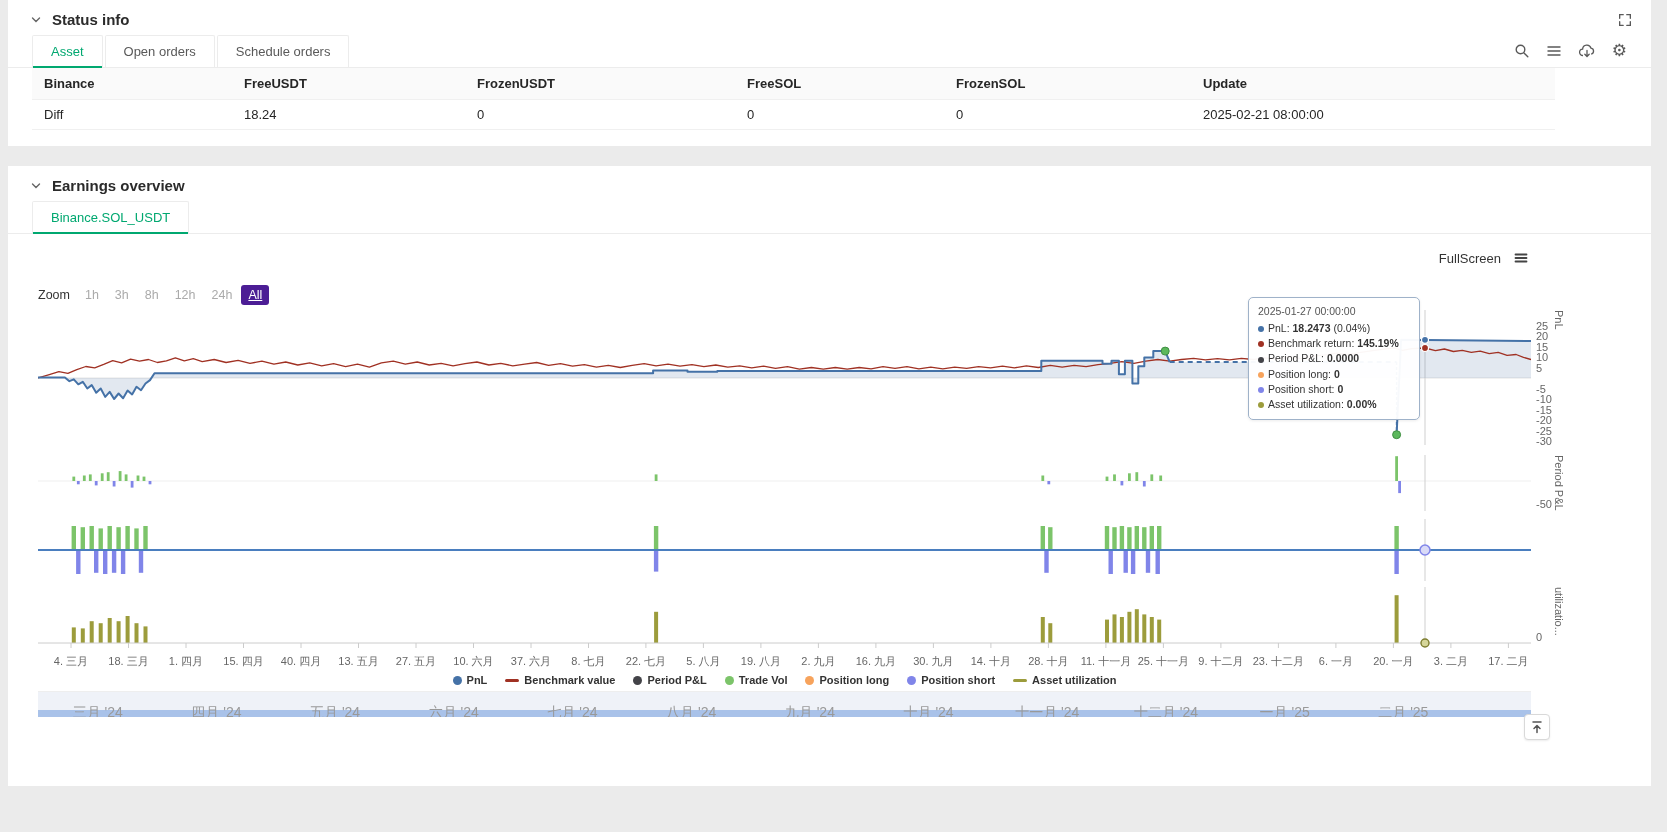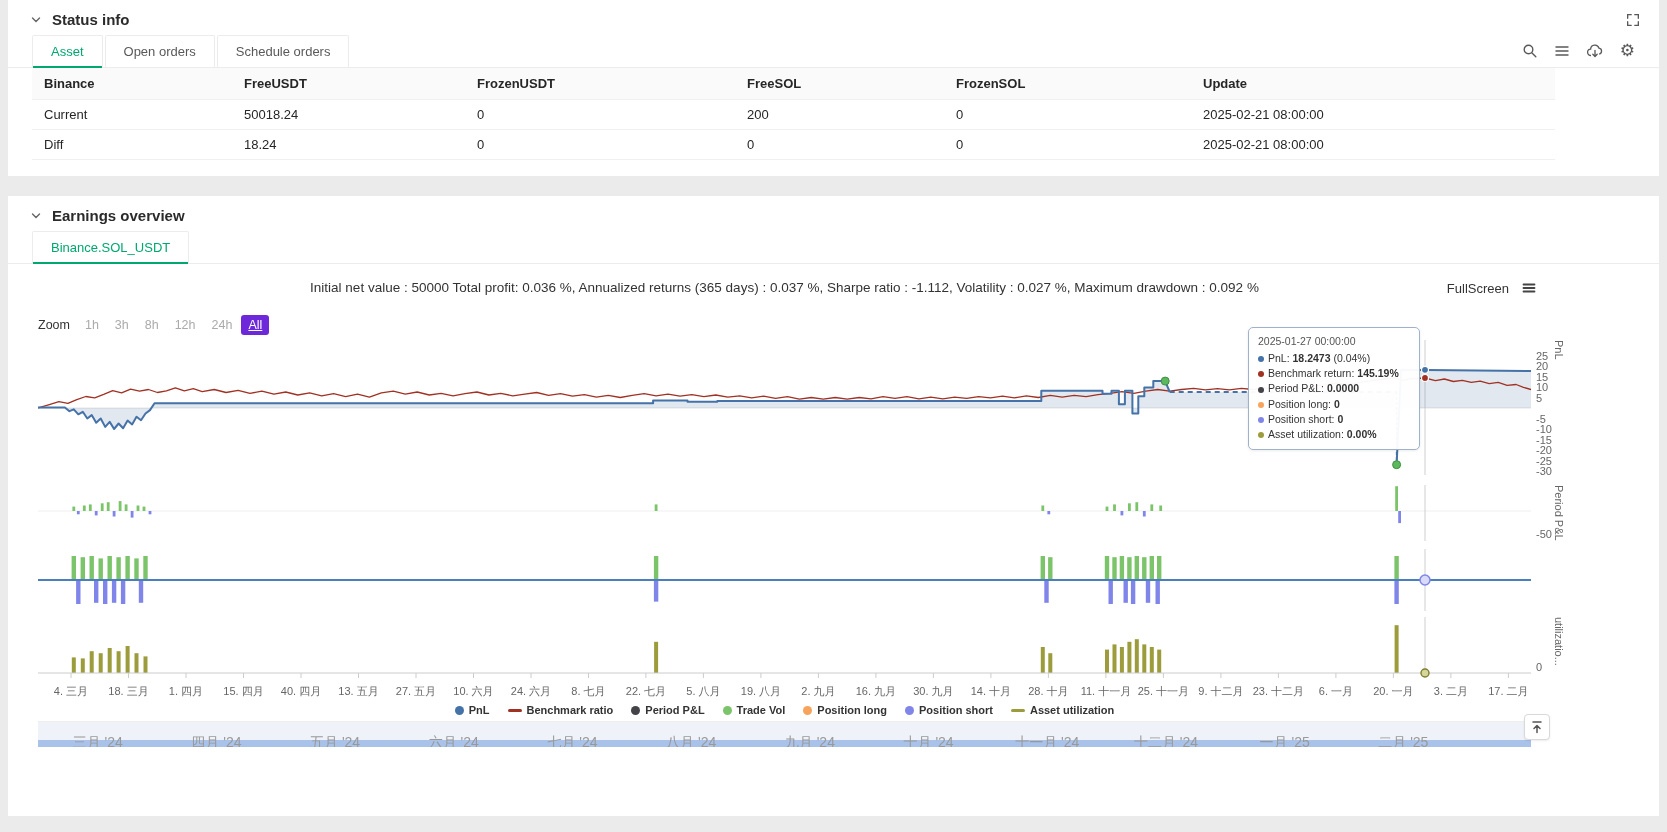--- a/index.html
+++ b/index.html
@@ -1,18 +1,18 @@
 <!DOCTYPE html>
 <html><head>
 <meta charset="utf-8">
 <style>
   * { box-sizing: border-box; margin: 0; padding: 0; }
   html,body { width:1667px; height:832px; overflow:hidden; background:#ebebeb;
     font-family:"Liberation Sans", sans-serif; color:#262626; }
-  .panel { background:#fff; margin:0 8px 20px 8px; position:relative; }
+  .panel { background:#fff; margin:0 16px 20px 8px; position:relative; }
   .panel-head { display:flex; align-items:center; padding:11px 24px 7px 22px; }
   .panel-head .chev { margin-right:10px; display:inline-flex; cursor:pointer; }
   .panel-title { font-size:15px; font-weight:700; color:#2b2b2b; }
   .corner-icon { position:absolute; top:12px; right:18px; cursor:pointer; }
 
   
   .tabs-row { display:flex; align-items:flex-end; justify-content:space-between; padding:0 24px; border-bottom:1px solid #ececec; }
   .tabs { display:flex; }
   .ptab { position:relative; padding:8px 18px; font-size:13px; color:#595959; background:#fff;
           border:1px solid #ececec; border-bottom:none; border-radius:2px 2px 0 0; margin-right:2px; cursor:pointer; }
@@ -33,21 +33,21 @@
   td.danger { color:#f5222d; }
 
   
   .summary-row { position:relative; margin-top:16px; height:22px; }
   .summary-text { width:1493px; margin-left:30px; text-align:center; font-size:13.5px; color:#333; }
   .fullscreen-box { position:absolute; right:122px; top:0; display:flex; align-items:center; font-size:13px; color:#333; }
   .fullscreen-box .fs-label { cursor:pointer; margin-right:12px; }
   .zoom-row { display:flex; align-items:center; margin:12px 0 4px 30px; height:22px; }
   .zoom-label { font-size:12.5px; color:#333; margin-right:8px; }
   .zbtn { border:none; background:transparent; color:#aaa; font-size:12.5px; padding:3px 7px; margin-right:2px; cursor:pointer; border-radius:3px; font-family:inherit; }
-  .zbtn.active { background:#6d28d9; color:#fff;text-decoration:underline; }
+  .zbtn.active { background:#4c1d95; color:#fff;text-decoration:underline; }
 
   
   .crow { display:flex; margin-left:30px; position:relative; }
   .crow svg { display:block; }
   .gut { position:relative; width:98px; font-size:11px; color:#666; }
   .gut .num { position:absolute; left:5px; white-space:nowrap; }
   .gut .rot { position:absolute; left:22px; top:0; bottom:0; writing-mode:vertical-rl;
       display:flex; align-items:center; font-size:11px; color:#666; white-space:nowrap; }
   .tooltip { position:absolute; left:1210px; top:-13px; width:172px; z-index:5;
       background:rgba(255,255,255,0.96); border:1px solid #9fb2c9; border-radius:5px;
@@ -124,28 +124,20 @@
           <th>Binance</th>
           <th>FreeUSDT</th>
           <th>FrozenUSDT</th>
           <th>FreeSOL</th>
           <th>FrozenSOL</th>
           <th>Update</th>
         </tr>
       </thead>
     <tbody id="asset-tbody">
         <tr>
-          <td class="link">Current</td>
-          <td>50018.24</td>
-          <td>0</td>
-          <td>200</td>
-          <td>0</td>
-          <td>2025-02-21 08:00:00</td>
-        </tr>
-        <tr>
           <td class="danger">Diff</td>
           <td class="danger">18.24</td>
           <td>0</td>
           <td class="danger">0</td>
           <td>0</td>
           <td>2025-02-21 08:00:00</td>
         </tr>
       </tbody>
   </table>
 </div>
@@ -159,21 +151,20 @@
     </span>
     <span class="panel-title">Earnings overview</span>
   </div>
   <div class="tabs-row" style="padding:0 24px;">
     <div class="tabs">
       <div class="ptab active">Binance.SOL_USDT</div>
     </div>
   </div>
 
   <div class="summary-row">
-    <div class="summary-text">Initial net value : 50000 Total profit: 0.036 %, Annualized returns (365 days) : 0.037 %, Sharpe ratio : -1.112, Volatility : 0.027 %, Maximum drawdown : 0.092 %</div>
     <div class="fullscreen-box">
       <span class="fs-label">FullScreen</span>
       <span style="display:inline-flex;cursor:pointer;">
         <svg width="16" height="16" viewBox="0 0 16 16">
             <path d="M2.5 4.5h11M2.5 8h11M2.5 11.5h11" stroke="#444" stroke-width="1.8" stroke-linecap="round"></path>
           </svg>
       </span>
     </div>
   </div>
 
@@ -366,21 +357,21 @@
 
   <div class="xlabels" id="xlabels">
       <span style="left: 32.9953px;">4. 三月</span>
       <span style="left: 90.4907px;">18. 三月</span>
       <span style="left: 147.986px;">1. 四月</span>
       <span style="left: 205.482px;">15. 四月</span>
       <span style="left: 262.977px;">40. 四月</span>
       <span style="left: 320.472px;">13. 五月</span>
       <span style="left: 377.968px;">27. 五月</span>
       <span style="left: 435.463px;">10. 六月</span>
-      <span style="left: 492.959px;">24. 六月</span>
+      <span style="left: 492.959px;">37. 六月</span>
       <span style="left: 550.454px;">8. 七月</span>
       <span style="left: 607.95px;">22. 七月</span>
       <span style="left: 665.445px;">5. 八月</span>
       <span style="left: 722.94px;">19. 八月</span>
       <span style="left: 780.436px;">2. 九月</span>
       <span style="left: 837.931px;">16. 九月</span>
       <span style="left: 895.427px;">30. 九月</span>
       <span style="left: 952.922px;">14. 十月</span>
       <span style="left: 1010.42px;">28. 十月</span>
       <span style="left: 1067.91px;">11. 十一月</span>
@@ -392,21 +383,21 @@
       <span style="left: 1412.89px;">3. 二月</span>
       <span style="left: 1470.38px;">17. 二月</span>
     </div>
   <div class="legend" id="legend">
       <span class="litem">
         <span class="lmark circle" style="background: rgb(69, 114, 167);"></span>
         <span>PnL</span>
       </span>
       <span class="litem">
         <span class="lmark line" style="background: rgb(160, 49, 35);"></span>
-        <span>Benchmark ratio</span>
+        <span>Benchmark value</span>
       </span>
       <span class="litem">
         <span class="lmark circle" style="background: rgb(67, 67, 72);"></span>
         <span>Period P&amp;L</span>
       </span>
       <span class="litem">
         <span class="lmark circle" style="background: rgb(124, 196, 106);"></span>
         <span>Trade Vol</span>
       </span>
       <span class="litem">

